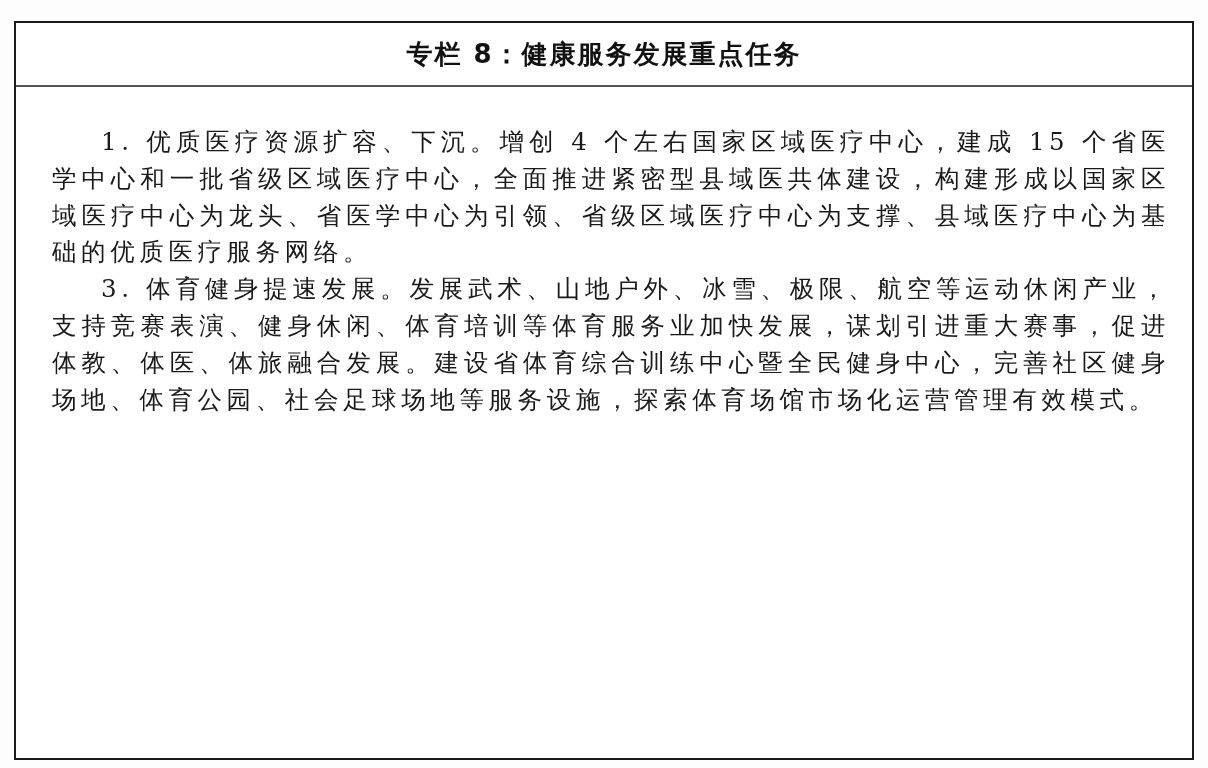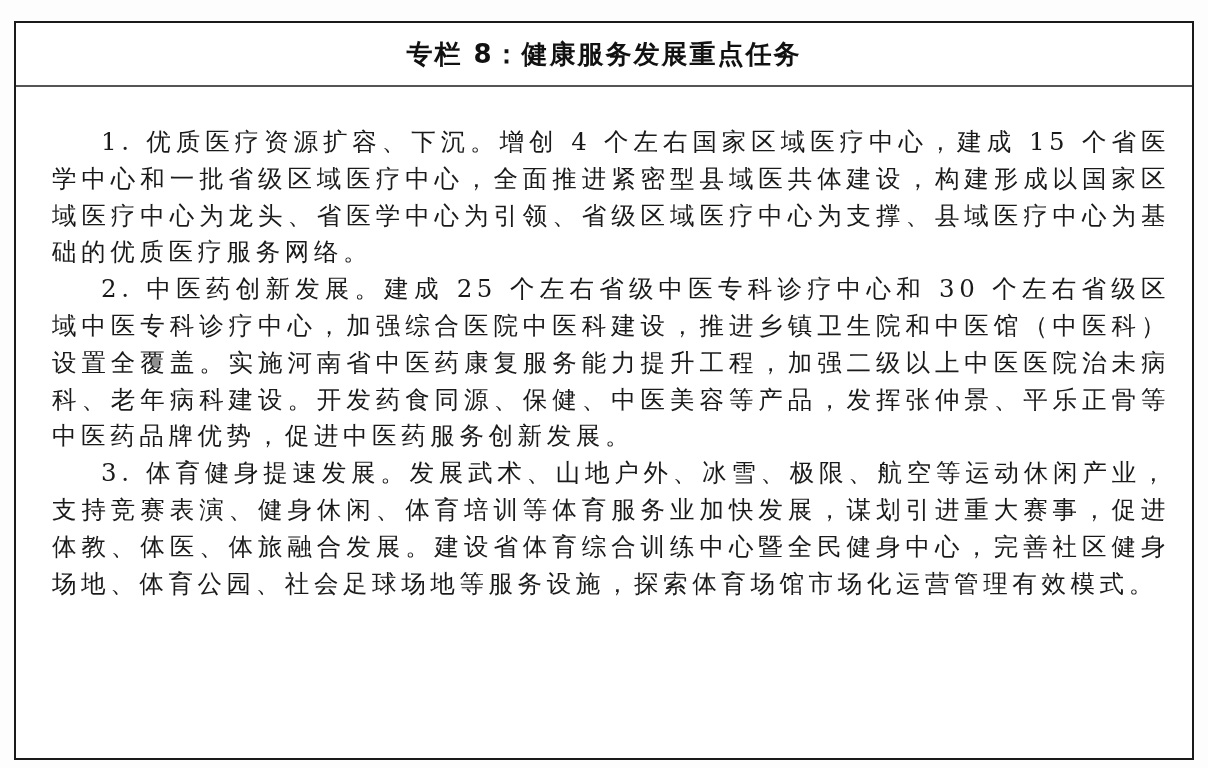--- a/index.html
+++ b/index.html
@@ -71,16 +71,15 @@
   </style>
 </head>
 <body>
 
 <div class="frame">
   <div class="header">
     <span class="header-title">专栏 8：健康服务发展重点任务</span>
   </div>
   <div class="body">
     <p class="para">1. 优质医疗资源扩容、下沉。增创 4 个左右国家区域医疗中心，建成 15 个省医学中心和一批省级区域医疗中心，全面推进紧密型县域医共体建设，构建形成以国家区域医疗中心为龙头、省医学中心为引领、省级区域医疗中心为支撑、县域医疗中心为基础的优质医疗服务网络。</p>
-    <p class="para">2. 中医药创新发展。建成 25 个左右省级中医专科诊疗中心和 30 个左右省级区域中医专科诊疗中心，加强综合医院中医科建设，推进乡镇卫生院和中医馆（中医科）设置全覆盖。实施河南省中医药康复服务能力提升工程，加强二级以上中医医院治未病科、老年病科建设。开发药食同源、保健、中医美容等产品，发挥张仲景、平乐正骨等中医药品牌优势，促进中医药服务创新发展。</p>
     <p class="para">3. 体育健身提速发展。发展武术、山地户外、冰雪、极限、航空等运动休闲产业，支持竞赛表演、健身休闲、体育培训等体育服务业加快发展，谋划引进重大赛事，促进体教、体医、体旅融合发展。建设省体育综合训练中心暨全民健身中心，完善社区健身场地、体育公园、社会足球场地等服务设施，探索体育场馆市场化运营管理有效模式。</p>
   </div>
 </div>
 
 </body></html>

